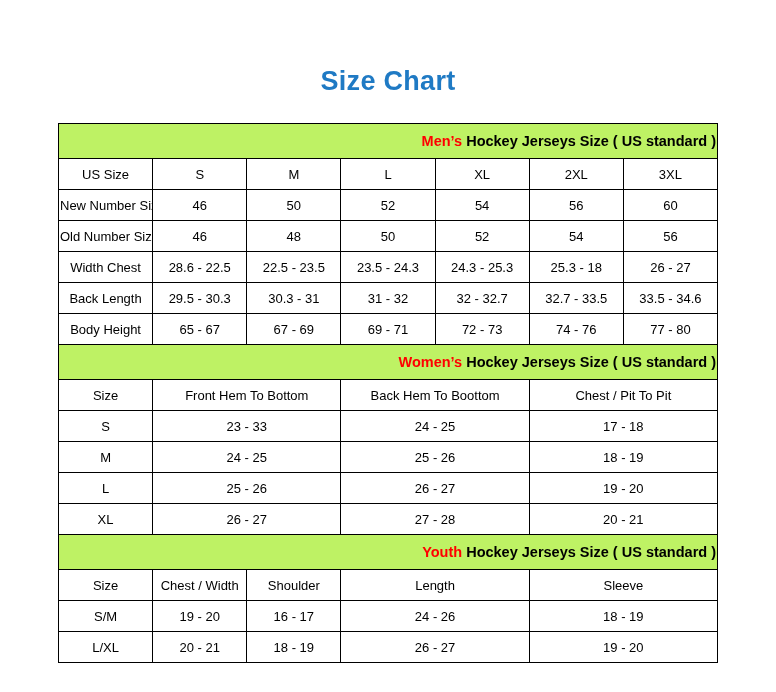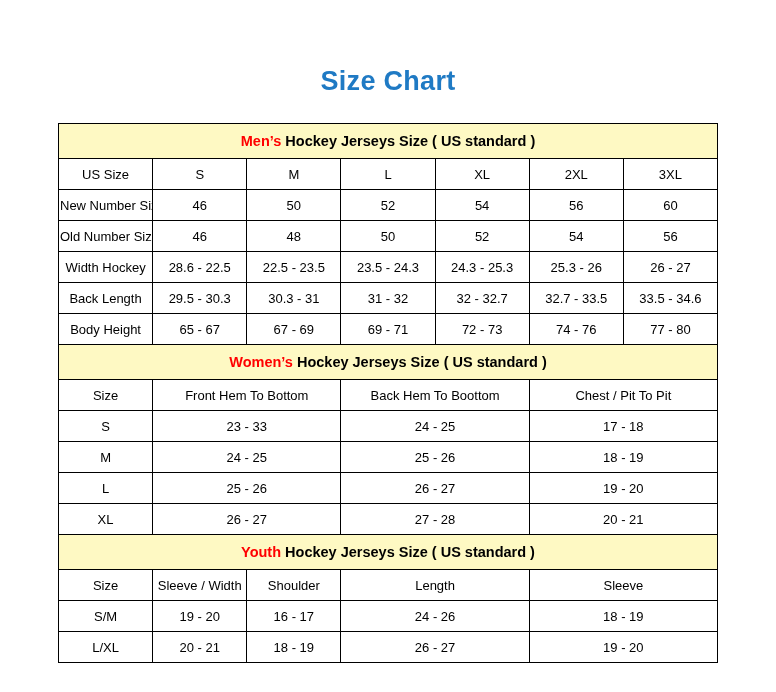--- a/index.html
+++ b/index.html
@@ -48,24 +48,25 @@
     font-size: 13px;
     text-align: center;
     vertical-align: middle;
     height: 26px;
     padding: 2px 1px;
     font-weight: normal;
     white-space: nowrap;
     overflow: hidden;
   }
   tr.section-head td {
-    background: #fef9c3;
+    background: #bef264;
     font-size: 14.5px;
     font-weight: bold;
     height: 30px;
+    text-align: right;
   }
   .accent {
     color: #ff0000;
   }
   td.hdr {
     font-weight: bold;
   }
   td.rowlabel {
     font-weight: normal;
   }
@@ -105,26 +106,26 @@
           <tr>
             <td class="rowlabel" colspan="1">Old Number Size</td>
             <td colspan="1">46</td>
             <td colspan="1">48</td>
             <td colspan="1">50</td>
             <td colspan="1">52</td>
             <td colspan="1">54</td>
             <td colspan="1">56</td>
           </tr>
           <tr>
-            <td class="rowlabel" colspan="1">Width Hockey</td>
+            <td class="rowlabel" colspan="1">Width Chest</td>
             <td colspan="1">28.6 - 22.5</td>
             <td colspan="1">22.5 - 23.5</td>
             <td colspan="1">23.5 - 24.3</td>
             <td colspan="1">24.3 - 25.3</td>
-            <td colspan="1">25.3 - 26</td>
+            <td colspan="1">25.3 - 18</td>
             <td colspan="1">26 - 27</td>
           </tr>
           <tr>
             <td class="rowlabel" colspan="1">Back Length</td>
             <td colspan="1">29.5 - 30.3</td>
             <td colspan="1">30.3 - 31</td>
             <td colspan="1">31 - 32</td>
             <td colspan="1">32 - 32.7</td>
             <td colspan="1">32.7 - 33.5</td>
             <td colspan="1">33.5 - 34.6</td>
@@ -169,21 +170,21 @@
             <td class="rowlabel-b" colspan="1">XL</td>
             <td colspan="2">26 - 27</td>
             <td colspan="2">27 - 28</td>
             <td colspan="2">20 - 21</td>
           </tr>
           <tr class="section-head">
             <td colspan="7"><span class="accent">Youth</span><span> Hockey Jerseys Size ( US standard )</span></td>
           </tr>
           <tr>
             <td class="hdr" colspan="1" style="width: 152px;">Size</td>
-            <td class="hdr" colspan="1" style="width: 136px;">Sleeve / Width</td>
+            <td class="hdr" colspan="1" style="width: 136px;">Chest / Width</td>
             <td class="hdr" colspan="1" style="width: 128px;">Shoulder</td>
             <td class="hdr" colspan="2" style="width: 124px;">Length</td>
             <td class="hdr" colspan="2" style="width: 120px;">Sleeve</td>
           </tr>
           <tr>
             <td class="rowlabel-b" colspan="1">S/M</td>
             <td colspan="1">19 - 20</td>
             <td colspan="1">16 - 17</td>
             <td colspan="2">24 - 26</td>
             <td colspan="2">18 - 19</td>

